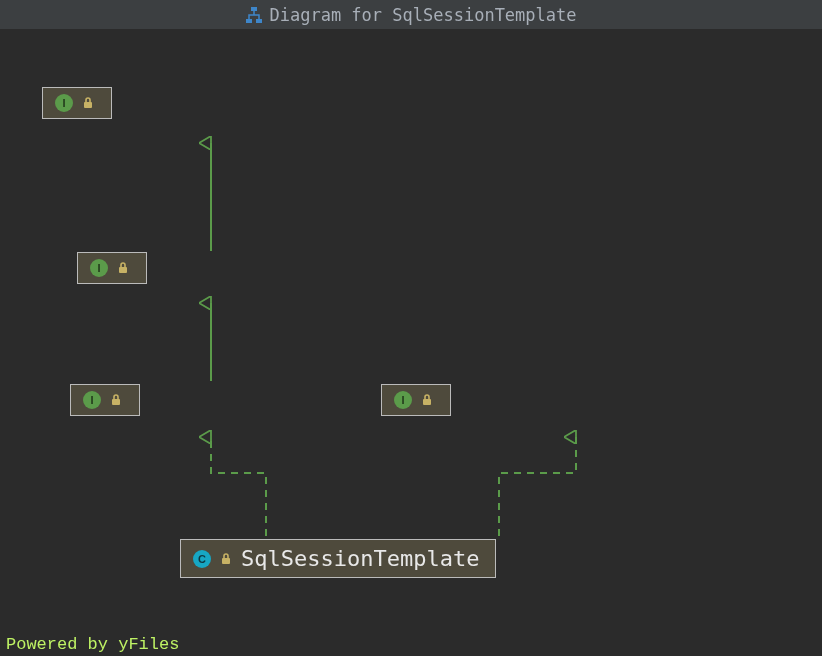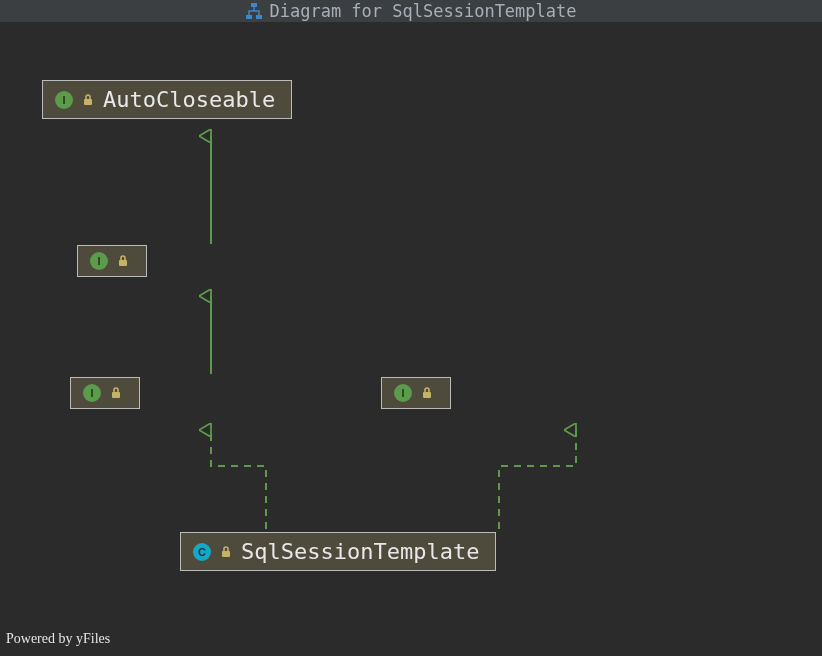--- a/index.html
+++ b/index.html
@@ -5,21 +5,21 @@
   * { box-sizing: border-box; margin: 0; padding: 0; }
   body {
     width: 822px;
     height: 656px;
     background: #2b2b2b;
     font-family: "Menlo", "Consolas", "Monaco", monospace;
     overflow: hidden;
     position: relative;
   }
   .header {
-    height: 22px;
+    height: 29px;
     background: #3c3f41;
     display: flex;
     align-items: center;
     justify-content: center;
     color: #a8afb8;
     font-size: 17px;
     gap: 6px;
   }
   .header .icon {
     display: inline-flex;
@@ -65,23 +65,23 @@
     position: absolute;
     left: 0; top: 0;
     width: 100%;
     height: 100%;
     pointer-events: none;
   }
   .footer {
     position: absolute;
     left: 6px;
     bottom: 2px;
-    color: #e5e5e5;
-    font-size: 14px;
-    font-family: Liberation Serif, serif;
+    color: #bef264;
+    font-size: 17px;
+    font-family: Liberation Mono, monospace;
   }
 </style>
 </head>
 <body>
 
 <div class="header">
   <span class="icon">
     <svg width="18" height="18" viewBox="0 0 18 18">
       <rect x="6" y="1" width="6" height="4" fill="#3e86c9"></rect>
       <rect x="1" y="13" width="6" height="4" fill="#3e86c9"></rect>
@@ -111,21 +111,20 @@
   </svg>
 
   <div class="node" style="left:42px; top:58px;">
     <span class="badge interface">I</span>
     <span class="lockicon">
       <svg viewBox="0 0 14 14" width="14" height="14">
           <rect x="3" y="6" width="8" height="6" rx="1" fill="#c7b265"></rect>
           <path d="M5 6 V4 a2 2 0 0 1 4 0 V6" fill="none" stroke="#c7b265" stroke-width="1.6"></path>
         </svg>
     </span>
-    <span>AutoCloseable</span>
   </div>
 
   <div class="node" style="left:77px; top:223px;">
     <span class="badge interface">I</span>
     <span class="lockicon">
       <svg viewBox="0 0 14 14" width="14" height="14">
           <rect x="3" y="6" width="8" height="6" rx="1" fill="#c7b265"></rect>
           <path d="M5 6 V4 a2 2 0 0 1 4 0 V6" fill="none" stroke="#c7b265" stroke-width="1.6"></path>
         </svg>
     </span>

